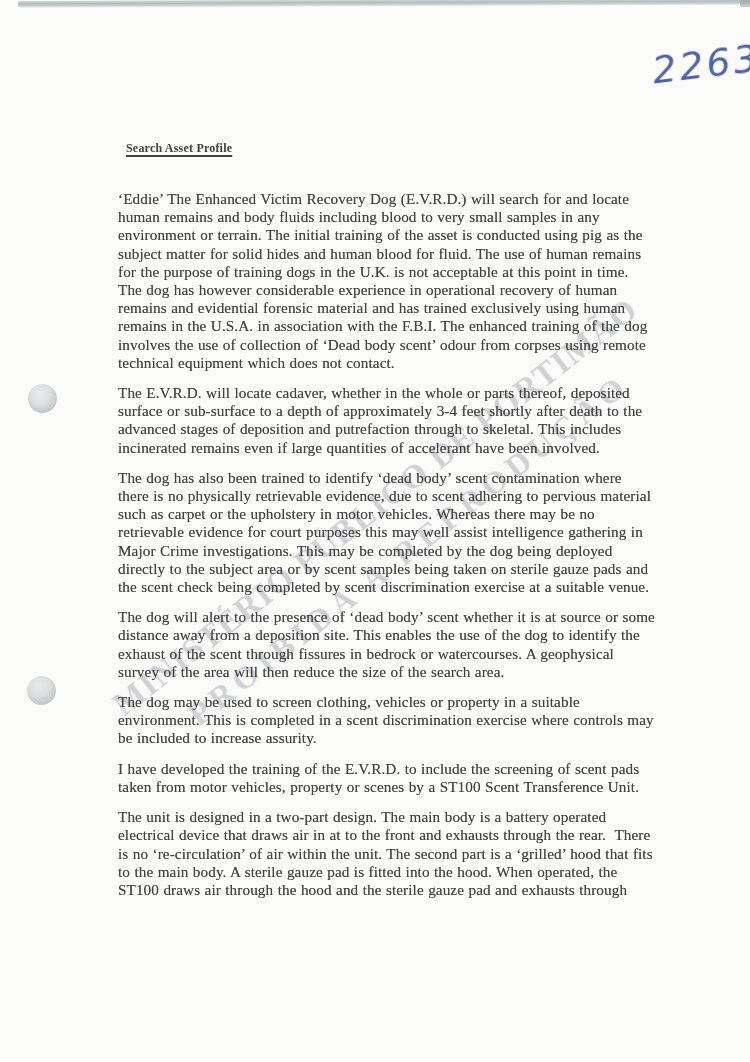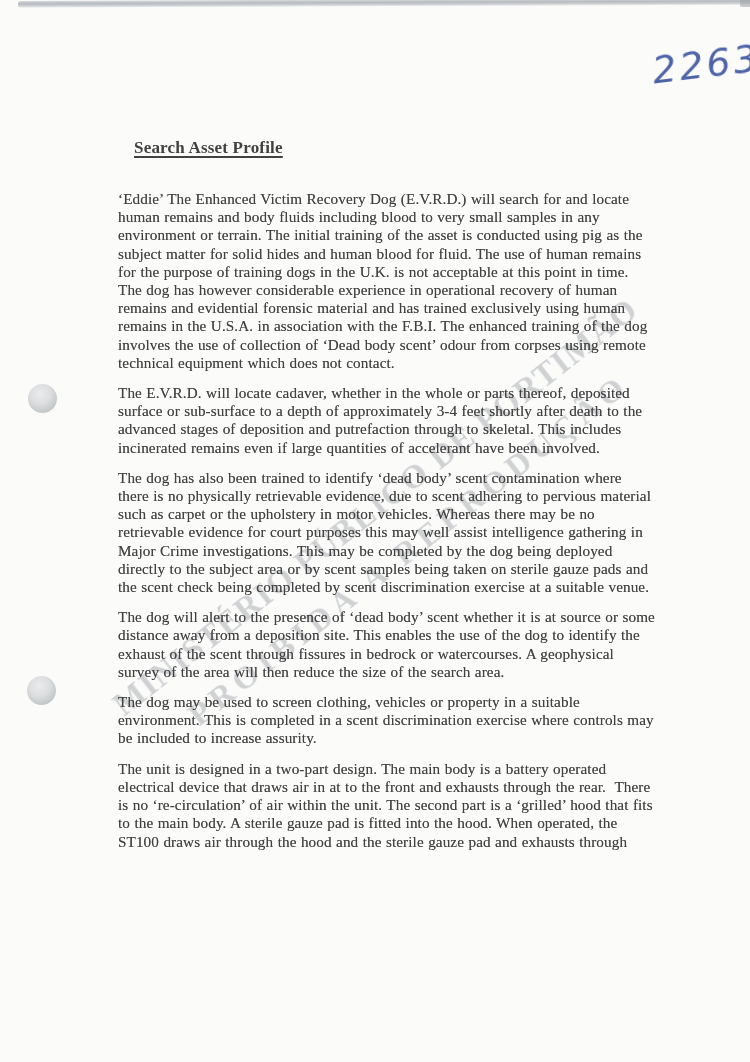--- a/index.html
+++ b/index.html
@@ -93,24 +93,24 @@
   }
 
   
   .content {
     position: absolute;
     left: 118px;
     top: 138px;
     width: 537px;
   }
   .doc-title {
-    font-size: 17px;
+    font-size: 12px;
     font-weight: bold;
     line-height: 20px;
-    margin: 0 0 32px 16px;
+    margin: 0 0 32px 8px;
     text-decoration: underline;
     text-decoration-thickness: 1.5px;
     text-underline-offset: 3px;
     letter-spacing: 0.2px;
   }
   .para {
     font-size: 15.2px;
     line-height: 18.2px;
     margin: 0 0 12px 0;
     white-space: pre-wrap;
@@ -138,17 +138,18 @@
   <div class="hole hole-bottom"></div>
 
   <div class="content" style="color: rgb(65, 65, 65);">
     <h1 class="doc-title">Search Asset Profile</h1>
     <div>
         <p class="para">‘Eddie’ The Enhanced Victim Recovery Dog (E.V.R.D.) will search for and locate human remains and body fluids including blood to very small samples in any environment or terrain. The initial training of the asset is conducted using pig as the subject matter for solid hides and human blood for fluid. The use of human remains for the purpose of training dogs in the U.K. is not acceptable at this point in time.  The dog has however considerable experience in operational recovery of human remains and evidential forensic material and has trained exclusively using human remains in the U.S.A. in association with the F.B.I. The enhanced training of the dog involves the use of collection of ‘Dead body scent’ odour from corpses using remote technical equipment which does not contact.</p>
         <p class="para">The E.V.R.D. will locate cadaver, whether in the whole or parts thereof, deposited surface or sub-surface to a depth of approximately 3-4 feet shortly after death to the advanced stages of deposition and putrefaction through to skeletal. This includes incinerated remains even if large quantities of accelerant have been involved.</p>
         <p class="para">The dog has also been trained to identify ‘dead body’ scent contamination where there is no physically retrievable evidence, due to scent adhering to pervious material such as carpet or the upholstery in motor vehicles. Whereas there may be no retrievable evidence for court purposes this may well assist intelligence gathering in Major Crime investigations. This may be completed by the dog being deployed directly to the subject area or by scent samples being taken on sterile gauze pads and the scent check being completed by scent discrimination exercise at a suitable venue.</p>
         <p class="para">The dog will alert to the presence of ‘dead body’ scent whether it is at source or some distance away from a deposition site. This enables the use of the dog to identify the exhaust of the scent through fissures in bedrock or watercourses. A geophysical survey of the area will then reduce the size of the search area.</p>
         <p class="para">The dog may be used to screen clothing, vehicles or property in a suitable environment. This is completed in a scent discrimination exercise where controls may be included to increase assurity.</p>
+        <p class="para">I have developed the training of the E.V.R.D. to include the screening of scent pads taken from motor vehicles, property or scenes by a ST100 Scent Transference Unit.</p>
         <p class="para">The unit is designed in a two-part design. The main body is a battery operated electrical device that draws air in at to the front and exhausts through the rear.  There is no ‘re-circulation’ of air within the unit. The second part is a ‘grilled’ hood that fits to the main body. A sterile gauze pad is fitted into the hood. When operated, the ST100 draws air through the hood and the sterile gauze pad and exhausts through</p>
       </div>
   </div>
 
 </div>
 
 </body></html>

